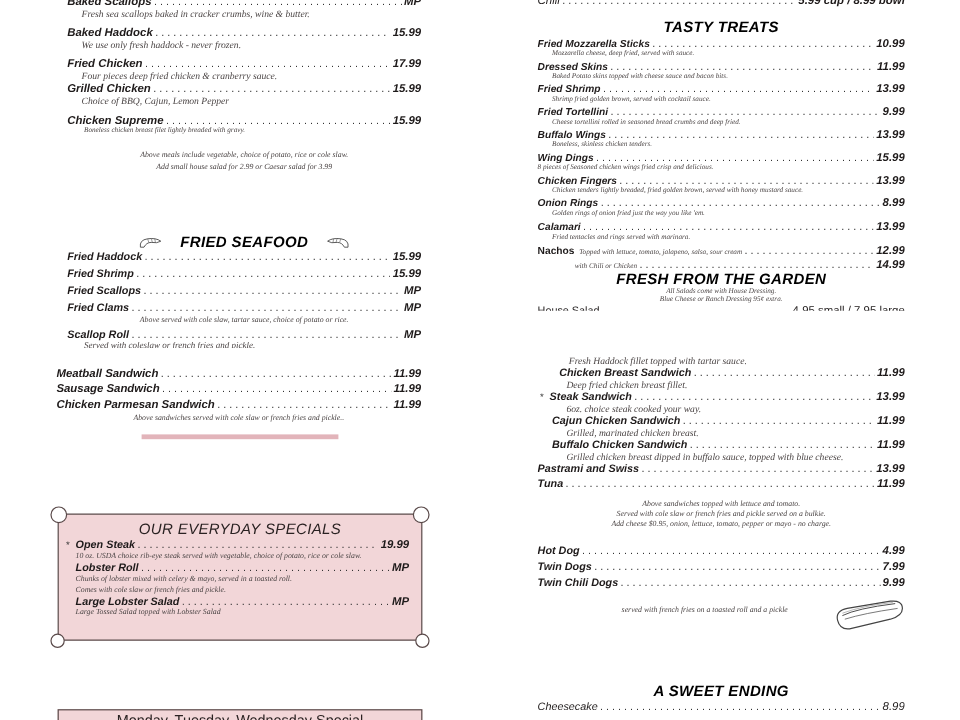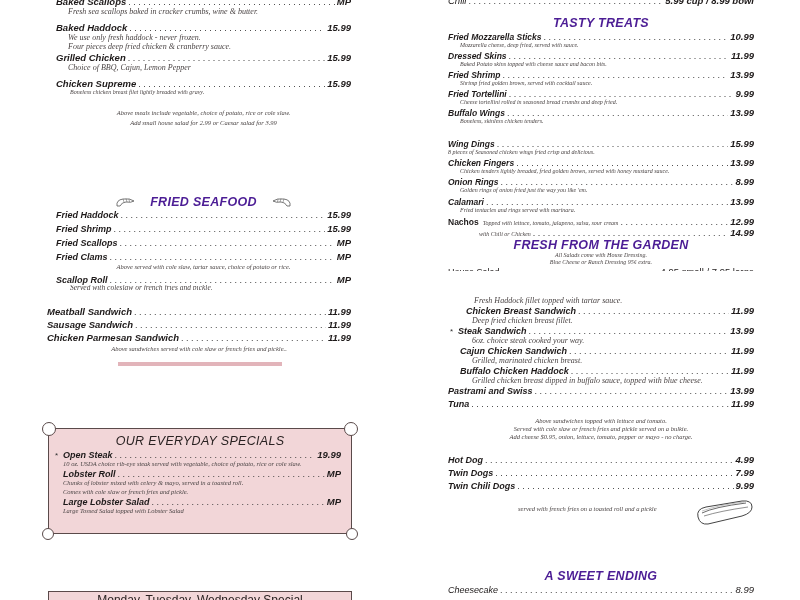--- a/index.html
+++ b/index.html
@@ -7,21 +7,21 @@
   body { position: relative; font-family: "Liberation Serif", serif; color: #1e1a1a; }
   .col { position: absolute; }
   .row { display: flex; align-items: baseline; white-space: nowrap; overflow: hidden; }
   .name { font-family: "Liberation Sans", sans-serif; font-style: italic; font-weight: bold; font-size: 9.5px; color: #1e1a1a; flex: none; }
   .dots { flex: 1 1 auto; overflow: hidden; font-family: "Liberation Sans", sans-serif; font-size: 9px; letter-spacing: 1.6px; color: #333; margin: 0 2px; }
   .dots::before { content: ". . . . . . . . . . . . . . . . . . . . . . . . . . . . . . . . . . . . . . . . . . . . . . . . . . . . . . . . . . . . . . . . . . . . . . . . . . . . . . . . . . . . . . . . . . . . . . . . . . . . . . . . . . . . . . . . . . . . . . . ."; letter-spacing: 0; }
   .price { font-family: "Liberation Sans", sans-serif; font-style: italic; font-weight: bold; font-size: 9.5px; flex: none; color: #1e1a1a; }
   .desc { font-family: "Liberation Serif", serif; font-style: italic; font-size: 8px; color: #4a4444; white-space: nowrap; }
   .desc.small { font-size: 6px; }
   .note { font-family: "Liberation Serif", serif; font-style: italic; font-size: 6.5px; color: #4a4444; text-align: center; white-space: nowrap; }
-  .section-title { font-family: "Liberation Sans", sans-serif; font-style: italic; font-weight: bold; color: #4c1d95; text-align: center; font-size: 12.5px; letter-spacing: 0.3px; }
+  .section-title { font-family: "Liberation Sans", sans-serif; font-style: italic; font-weight: bold; color: #000000; text-align: center; font-size: 12.5px; letter-spacing: 0.3px; }
   .shrimp { display: inline-block; width: 26px; height: 12px; vertical-align: middle; }
   .specials-box { position: absolute; left: 48px; top: 428px; width: 304px; height: 106px; background: #f2d6d8; border: 1.5px solid #5a4a4a; border-radius: 2px; }
   .specials-box::before, .specials-box::after { content: ""; position: absolute; width: 12px; height: 12px; background: #fff; border: 1.5px solid #5a4a4a; border-radius: 50%; }
   .specials-box::before { left: -7px; top: -7px; }
   .specials-box::after { right: -7px; top: -7px; }
   .corner-bl, .corner-br { position: absolute; width: 12px; height: 12px; background: #fff; border: 1.5px solid #5a4a4a; border-radius: 50%; bottom: -7px; }
   .corner-bl { left: -7px; } .corner-br { right: -7px; }
   .specials-title { font-family: "Liberation Sans", sans-serif; font-style: italic; font-size: 12.5px; color: #2a2222; text-align: center; letter-spacing: 0.3px; }
   .pink-bar { position: absolute; left: 118px; top: 362px; width: 164px; height: 4px; background: #e2b4ba; }
   .mtw-box { position: absolute; left: 48px; top: 591px; width: 304px; height: 20px; background: #f2d6d8; border: 1px solid #5a4a4a; }
@@ -37,20 +37,25 @@
       <span class="dots"></span>
       <span class="price">MP</span>
     </div>
   <div class="desc" style="padding-left:12px;">Fresh sea scallops baked in cracker crumbs, wine &amp; butter.</div>
   <div class="row" style="margin-top:6px;">
       <span class="name">Baked Haddock</span>
       <span class="dots"></span>
       <span class="price">15.99</span>
     </div>
   <div class="desc" style="padding-left:12px;">We use only fresh haddock - never frozen.</div>
+  <div class="row" style="margin-top:6px;">
+      <span class="name">Fried Chicken</span>
+      <span class="dots"></span>
+      <span class="price">17.99</span>
+    </div>
   <div class="desc" style="padding-left:12px;">Four pieces deep fried chicken &amp; cranberry sauce.</div>
   <div class="row" style="margin-top:1px;">
       <span class="name">Grilled Chicken</span>
       <span class="dots"></span>
       <span class="price">15.99</span>
     </div>
   <div class="desc" style="padding-left:12px;">Choice of BBQ, Cajun, Lemon Pepper</div>
   <div class="row" style="margin-top:6px;">
       <span class="name">Chicken Supreme</span>
       <span class="dots"></span>
@@ -190,21 +195,21 @@
       <span class="dots"></span>
       <span class="price">9.99</span>
     </div>
   <div class="desc small" style="padding-left:12px;">Cheese tortellini rolled in seasoned bread crumbs and deep fried.</div>
   <div class="row" style="margin-top:2px;">
       <span class="name" style="font-size:8.5px;">Buffalo Wings</span>
       <span class="dots"></span>
       <span class="price">13.99</span>
     </div>
   <div class="desc small" style="padding-left:12px;">Boneless, skinless chicken tenders.</div>
-  <div class="row" style="margin-top:14px;">
+  <div class="row" style="margin-top:2px;">
       <span class="name" style="font-size:8.5px;">Wing Dings</span>
       <span class="dots"></span>
       <span class="price">15.99</span>
     </div>
   <div class="desc small" style="padding-left:0px;">8 pieces of Seasoned chicken wings fried crisp and delicious.</div>
   <div class="row" style="margin-top:2px;">
       <span class="name" style="font-size:8.5px;">Chicken Fingers</span>
       <span class="dots"></span>
       <span class="price">13.99</span>
     </div>
@@ -264,21 +269,21 @@
   <div class="desc" style="padding-left:24px;">6oz. choice steak cooked your way.</div>
   <div class="row" style="padding-left:4px;">
       <span class="star"></span>
       <span class="name" style="font-size:9px;">Cajun Chicken Sandwich</span>
       <span class="dots"></span>
       <span class="price">11.99</span>
     </div>
   <div class="desc" style="padding-left:24px;">Grilled, marinated chicken breast.</div>
   <div class="row" style="padding-left:4px;">
       <span class="star"></span>
-      <span class="name" style="font-size:9px;">Buffalo Chicken Haddock</span>
+      <span class="name" style="font-size:9px;">Buffalo Chicken Sandwich</span>
       <span class="dots"></span>
       <span class="price">11.99</span>
     </div>
   <div class="desc" style="padding-left:24px;">Grilled chicken breast dipped in buffalo sauce, topped with blue cheese.</div>
   <div class="row">
       <span class="name" style="font-size:9px;">Pastrami and Swiss</span>
       <span class="dots"></span>
       <span class="price">13.99</span>
     </div>
   <div class="row" style="margin-top:2px;">

